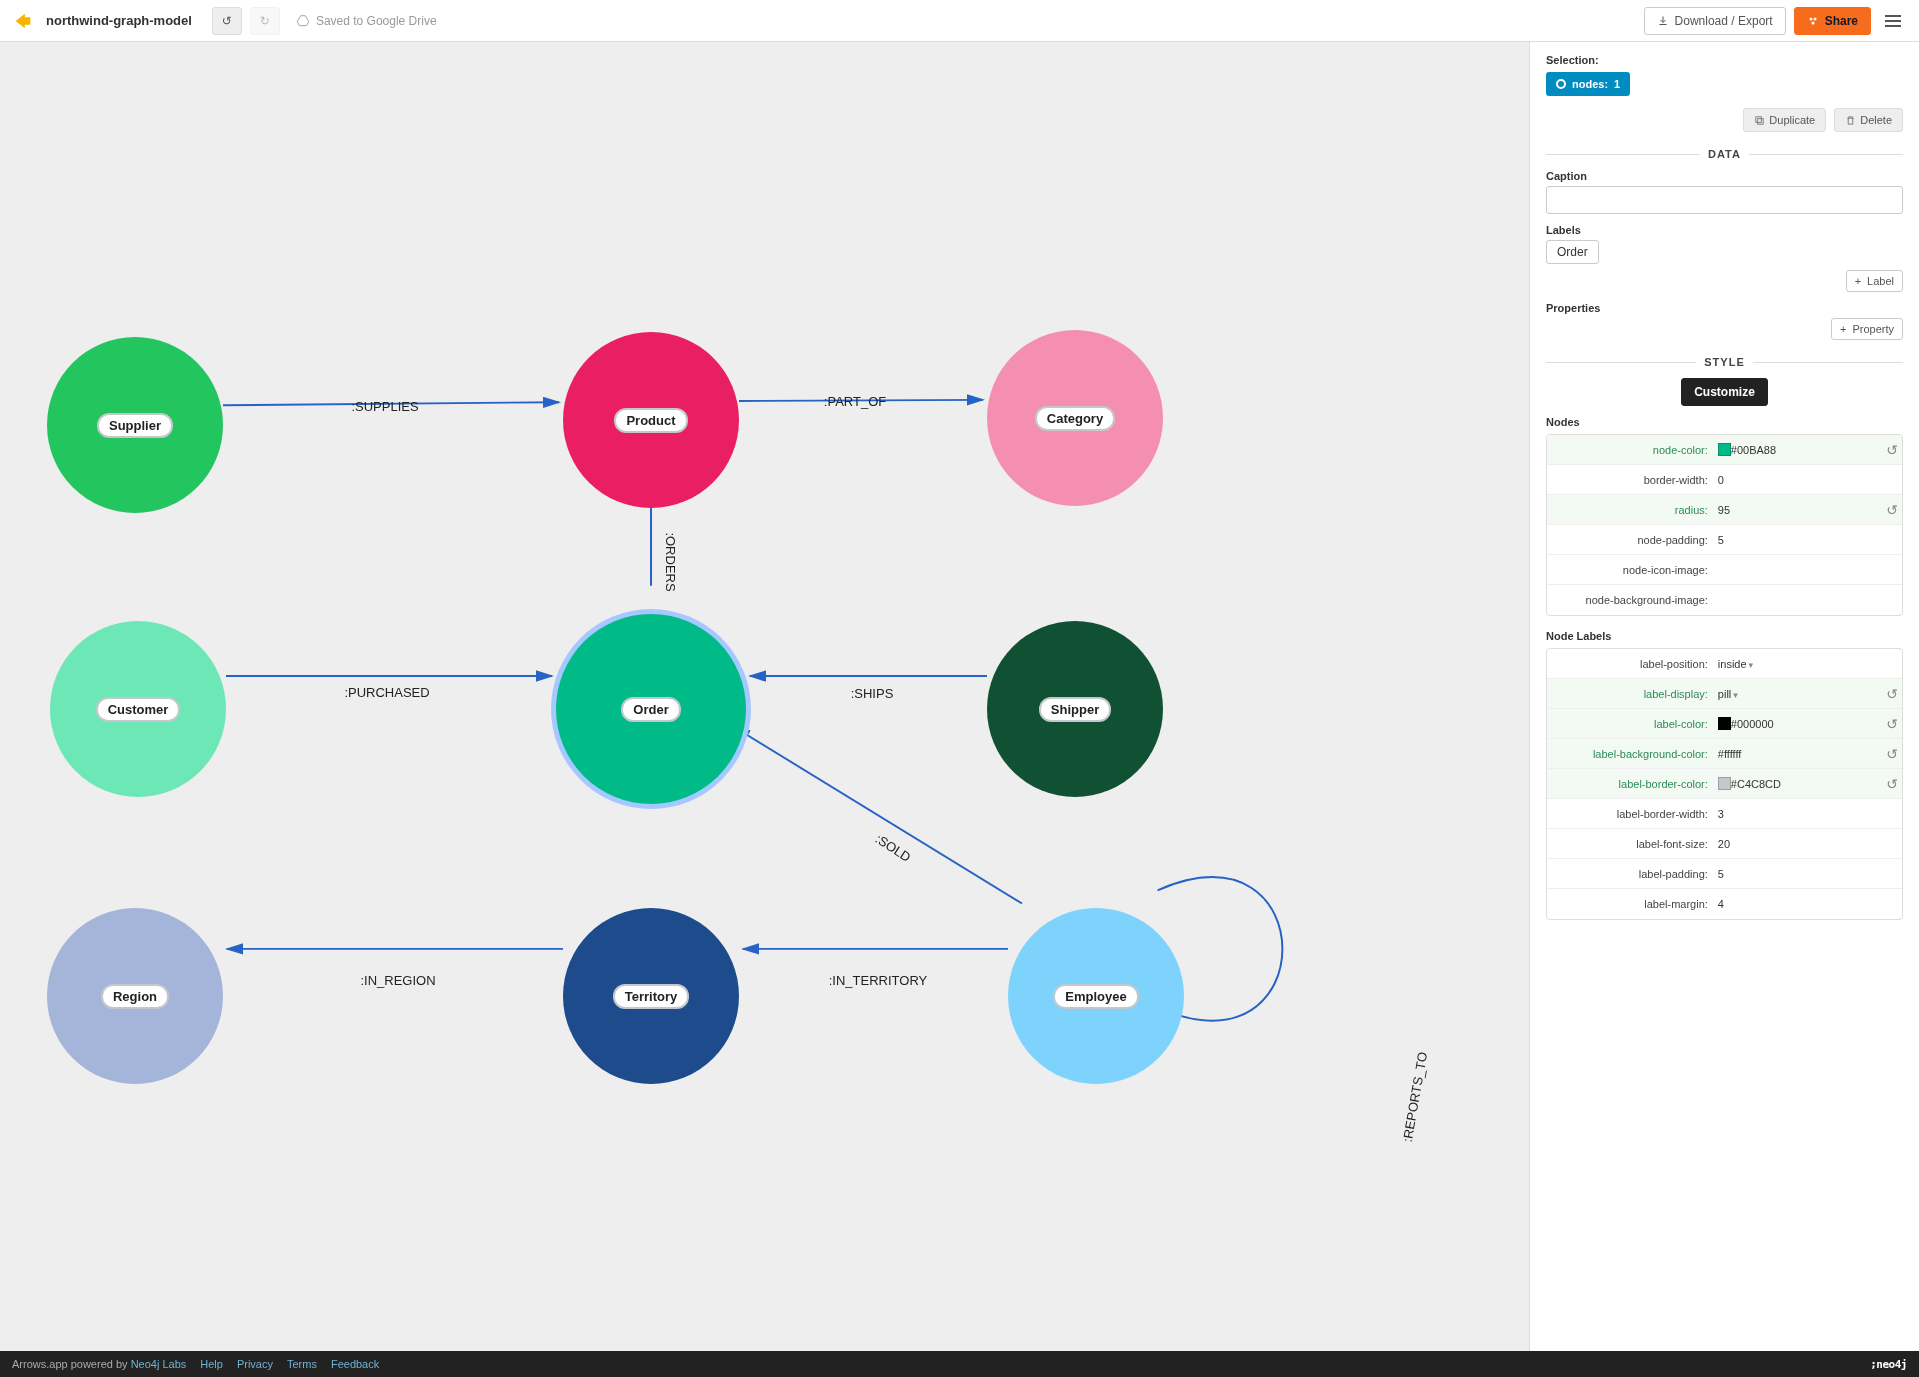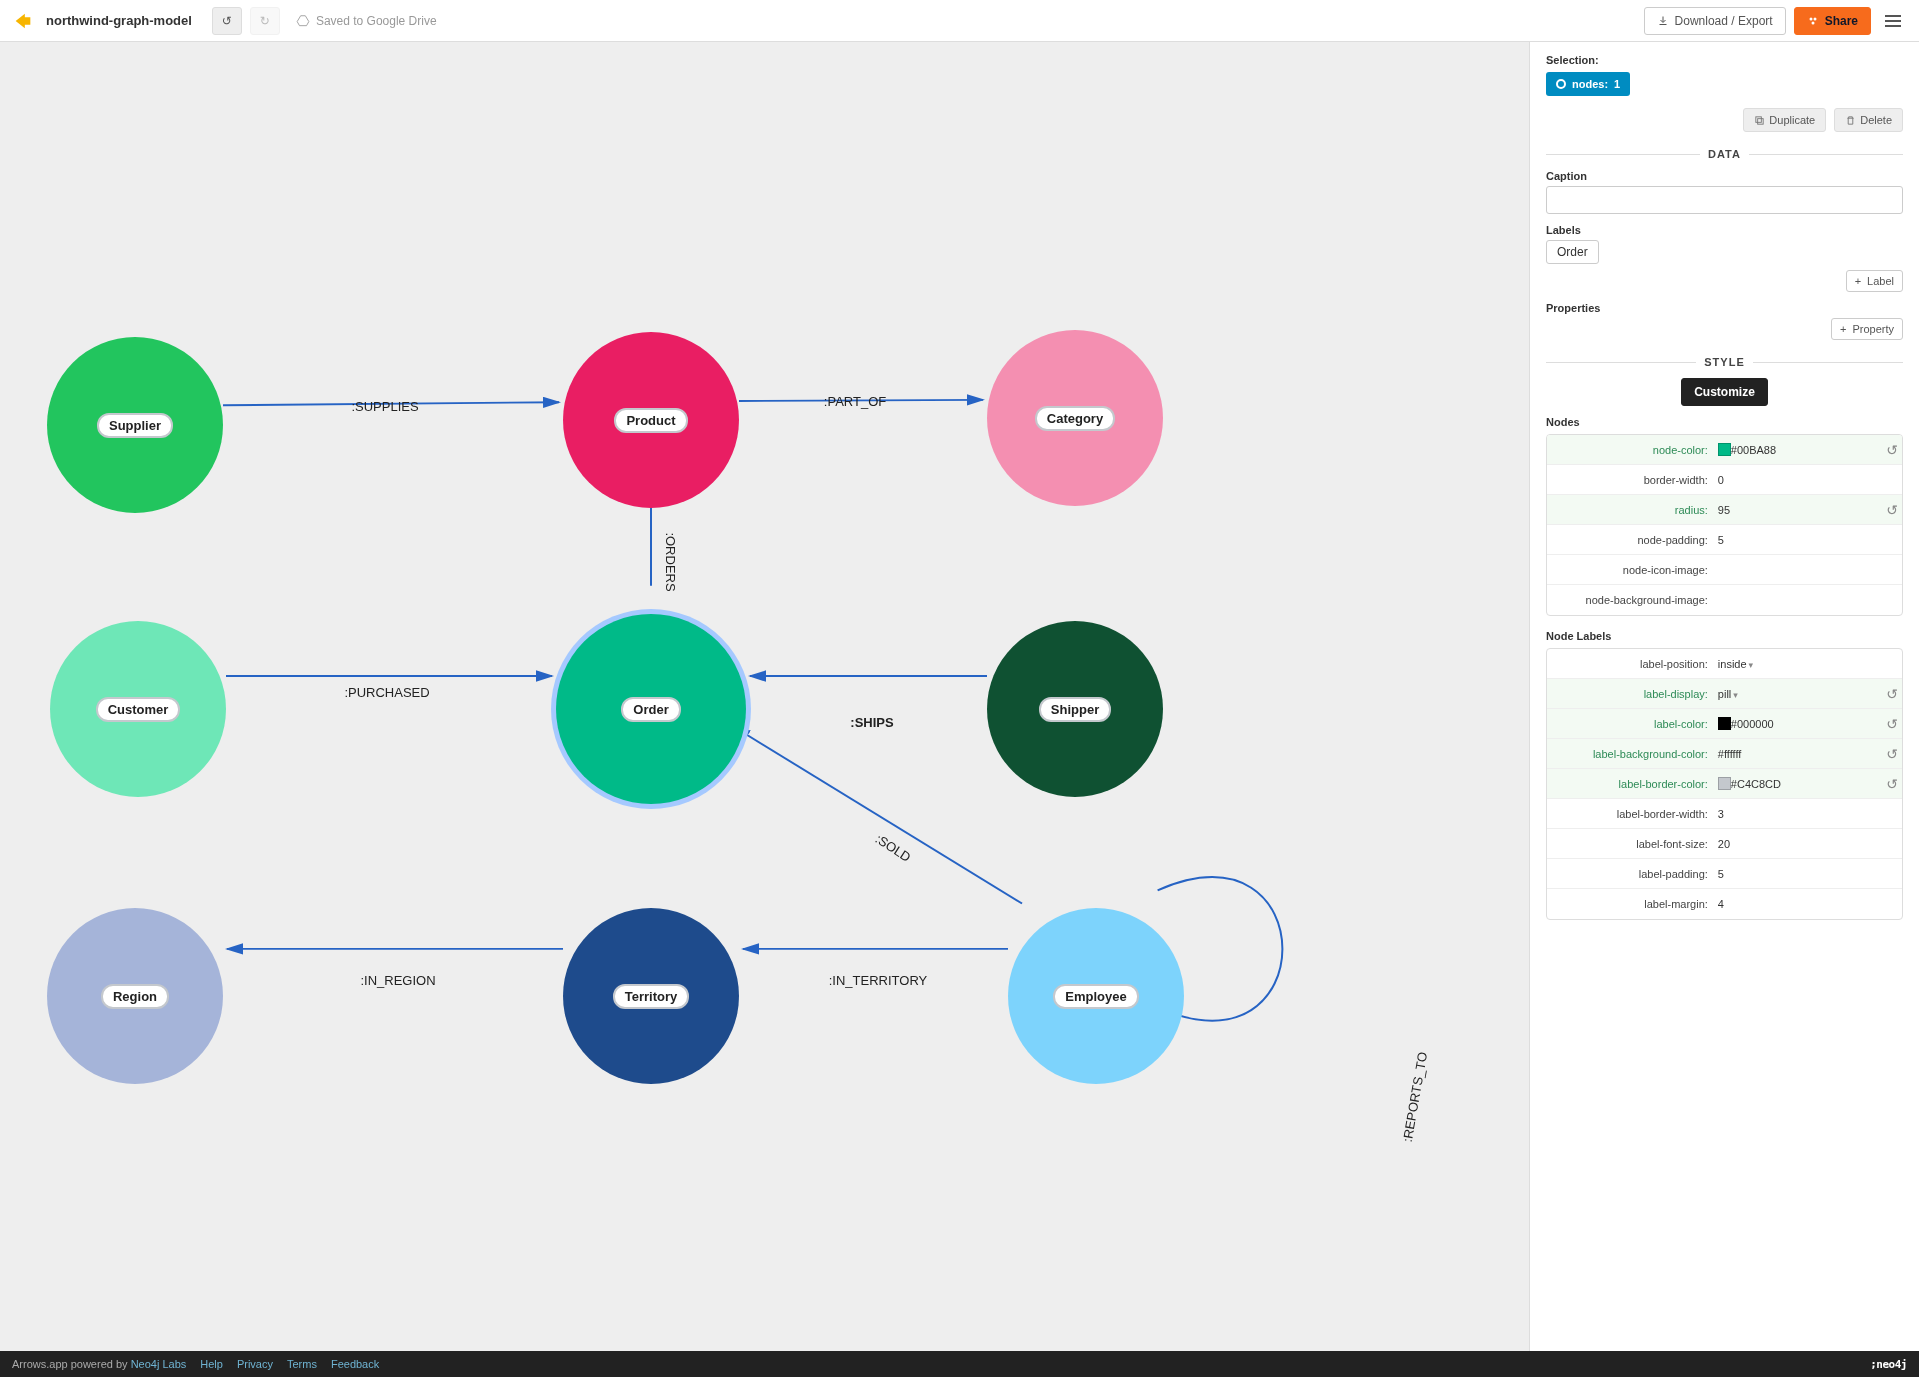--- a/index.html
+++ b/index.html
@@ -136,21 +136,21 @@
         <div class="node" style="left: 47px; top: 866px; width: 176px; height: 176px; background: rgb(165, 180, 217);">
           <div class="pill">Region</div>
         </div>
         <div class="node" style="left: 1008px; top: 866px; width: 176px; height: 176px; background: rgb(125, 211, 252);">
           <div class="pill">Employee</div>
         </div>
         <div class="edge-label" style="left: 385px; top: 364px;">:SUPPLIES</div>
         <div class="edge-label" style="left: 855px; top: 359px;">:PART_OF</div>
         <div class="edge-label" style="left: 387px; top: 650px;">:PURCHASED</div>
         <div class="edge-label" style="left: 670px; top: 520px; transform: translate(-50%, -50%) rotate(90deg);">:ORDERS</div>
-        <div class="edge-label" style="left: 872px; top: 680px; font-weight: bold;">:SHIPS</div>
+        <div class="edge-label" style="left: 872px; top: 651px;">:SHIPS</div>
         <div class="edge-label" style="left: 893px; top: 806px; transform: translate(-50%, -50%) rotate(33deg);">:SOLD</div>
         <div class="edge-label" style="left: 398px; top: 938px;">:IN_REGION</div>
         <div class="edge-label" style="left: 878px; top: 938px;">:IN_TERRITORY</div>
         <div class="edge-label" style="left: 1415px; top: 1055px; transform: translate(-50%, -50%) rotate(-80deg);">:REPORTS_TO</div>
       </div>
 
     <div class="sidebar">
       <div class="side-title">Selection:</div>
       <div class="badge-row">
         <span class="badge">

